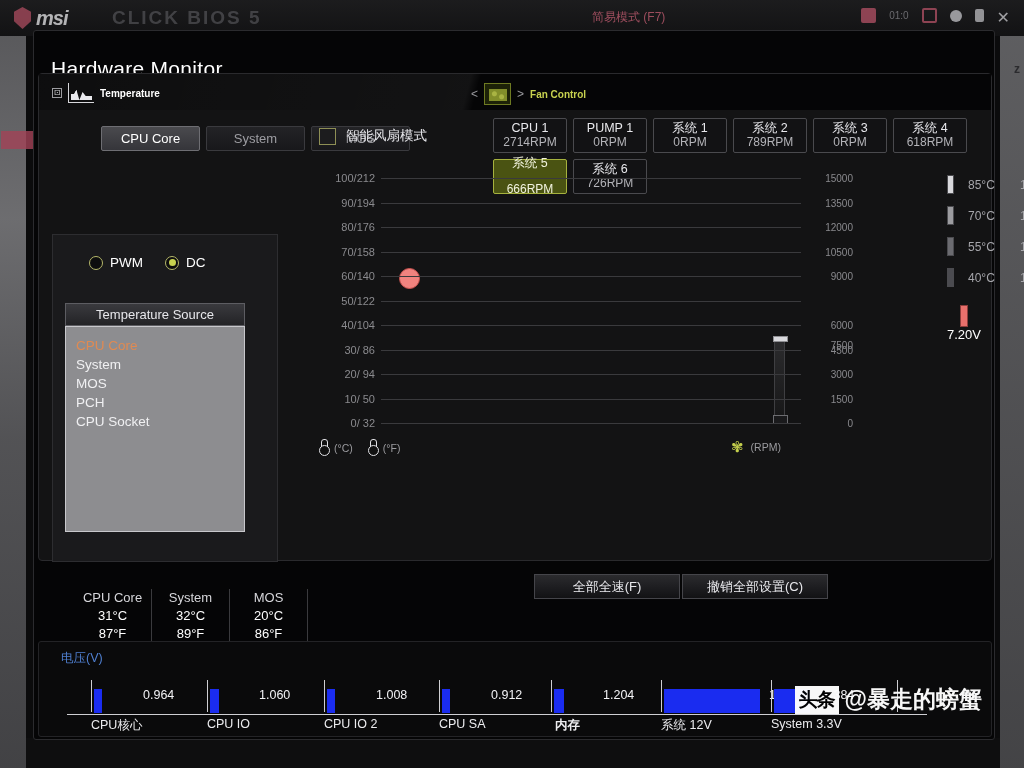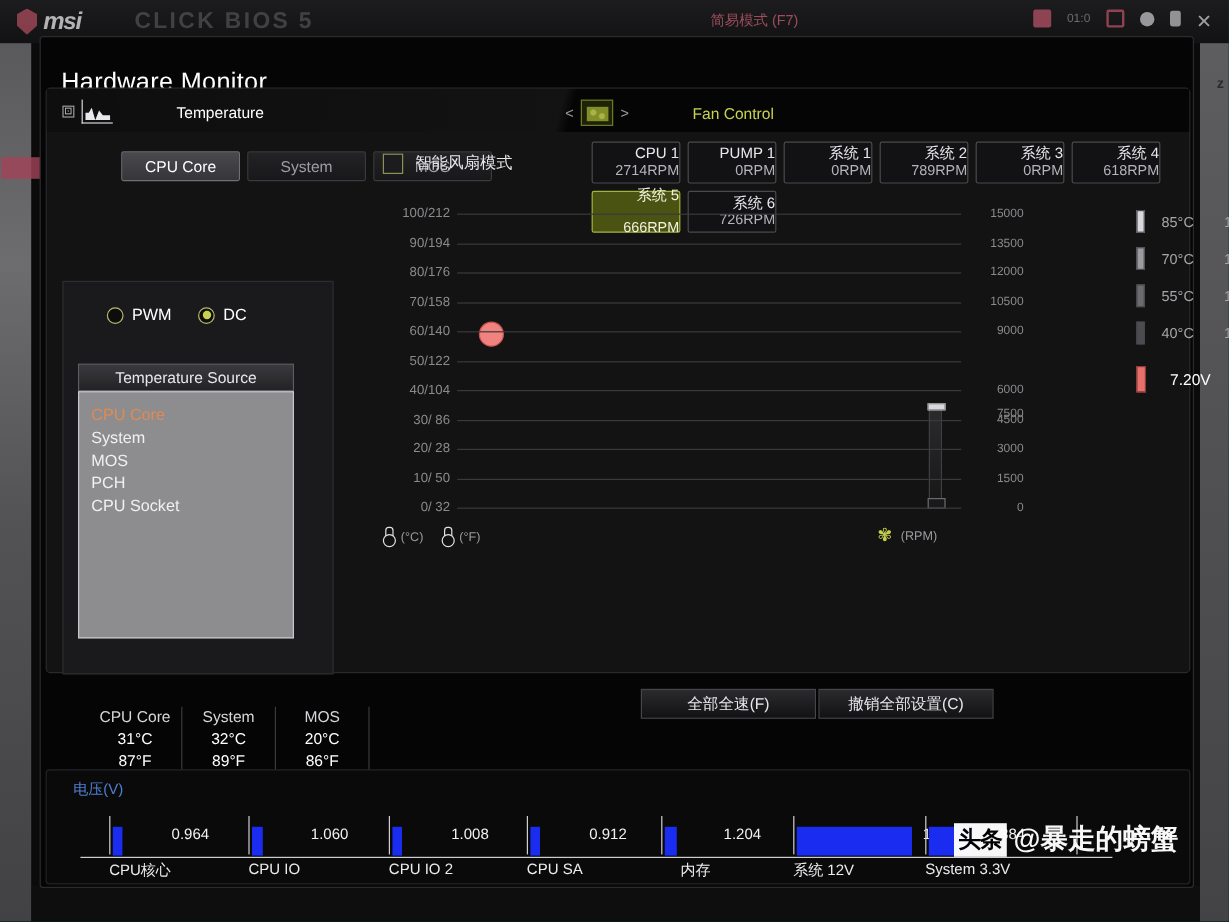--- a/index.html
+++ b/index.html
@@ -1,21 +1,21 @@
 <!DOCTYPE html>
 <html><head>
 <meta charset="utf-8">
 <style>
   * { box-sizing: border-box; margin: 0; padding: 0; }
   html, body {
     width: 1024px; height: 768px; overflow: hidden;
     font-family: "Liberation Sans", "DejaVu Sans", sans-serif;
     background: #000;
   }
-  #root { position: relative; width: 1024px; height: 768px; background: #0f766e; }
+  #root { position: relative; width: 1024px; height: 768px; background: #e5e5e5; }
 
   
   .bios-bg { position: absolute; inset: 0; background: #0b0b0c; }
   .bios-topbar {
     position: absolute; left: 0; top: 0; width: 1024px; height: 36px;
     background: linear-gradient(180deg,#2a2a2c 0%, #18181a 100%);
     opacity: .55;
   }
   .msi-logo {
     position: absolute; left: 14px; top: 5px; height: 26px;
@@ -111,21 +111,21 @@
   .graph-ic {
     width: 26px; height: 20px; border-left: 1px solid #d6d6da; border-bottom: 1px solid #d6d6da;
     position: relative;
   }
   .graph-ic::after {
     content: ""; position: absolute; left: 2px; top: 7px; width: 21px; height: 8px;
     border-top: 2px solid #e9e9ed;
     clip-path: polygon(0 40%, 14% 40%, 26% 0, 40% 100%, 55% 20%, 70% 60%, 100% 60%, 100% 100%, 0 100%);
     background: #e9e9ed;
   }
-  .sec-label { color: #ffffff; font-size: 13px; font-weight: normal; margin-left: 47px; }
+  .sec-label { color: #ffffff; font-size: 10px; font-weight: bold; }
   .sec-label.fan { color: #c8d24f; }
   .arrow { color: #9a9a9e; font-size: 12px; }
   .fan-ic {
     width: 27px; height: 22px; background: #1d2208; border: 1px solid #6e7a22;
     position: relative; overflow: hidden;
   }
   .fan-ic::before {
     content: ""; position: absolute; left: 4px; top: 5px; width: 18px; height: 12px;
     background: radial-gradient(circle at 30% 40%, #b9c44a 0 2px, transparent 3px),
                 radial-gradient(circle at 70% 65%, #b9c44a 0 2px, transparent 3px),
@@ -141,21 +141,21 @@
     border: 1px solid #3a3a3e; border-radius: 2px;
     display: flex; align-items: center; justify-content: center; cursor: pointer;
   }
   .tt.active { color: #ffffff; background: linear-gradient(180deg,#4a4a4e 0%, #35353a 100%); border-color: #6e6e73; }
 
   
   .fan-tabs { position: absolute; left: 454px; top: 44px; width: 490px; display: flex; flex-wrap: wrap; gap: 6px; }
   .ft {
     width: 74px; height: 35px; border: 1px solid #4a4a4e; border-radius: 2px;
     background: #121214; color: #cfcfd4;
-    display: flex; flex-direction: column; align-items: flex-end; justify-content: center;
+    display: flex; flex-direction: column; align-items: center; justify-content: center;
     cursor: pointer; line-height: 1.15;
   }
   .ft .n { font-size: 12.5px; color: #e8e8ec; }
   .ft .r { font-size: 12px; color: #b4b4b9; }
   .ft.active { background: #4a5312; border-color: #a6b23e; gap: 12px; }
   .ft.active .n, .ft.active .r { color: #f2f3df; }
 
   
   .content { position: absolute; left: 0; top: 160px; width: 100%; height: 328px; }
   .left-col {
@@ -240,21 +240,21 @@
   .fanglyph { color: #c4cf4c; font-size: 15px; line-height: 1; }
 
   
   .legend { position: absolute; left: 660px; top: 48px; width: 230px; }
   .lg-row { position: absolute; display: flex; align-items: center; gap: 14px; }
   .lg-bar { width: 7px; height: 19px; border: 1px solid #4b4b4f; }
   .lg-txt { display: flex; gap: 14px; color: #a6a6ab; font-size: 12px; }
   .lg-txt span { display: inline-block; }
   .lg-c { width: 38px; }
   .lg-f { width: 40px; }
-  .cur-row { position: absolute; top: 130px; display: flex; align-items: center; gap: 20px; }
+  .cur-row { position: absolute; top: 130px; display: flex; align-items: center; gap: 0; flex-direction: column; }
   .cur-bar { width: 8px; height: 22px; background: #e8706c; border: 1px solid #8c3d3b; }
   .cur-txt { color: #ffffff; font-size: 13px; }
 
   
   .act-row { position: absolute; left: 500px; top: 543px; display: flex; gap: 2px; }
   .act {
     height: 25px; min-width: 146px; padding: 0 10px;
     background: linear-gradient(180deg,#2b2b2e 0%, #1d1d20 55%, #121214 100%);
     border: 1px solid #45454a; color: #e9e9ed; font-size: 13px;
     display: flex; align-items: center; justify-content: center; cursor: pointer;
@@ -440,21 +440,21 @@
               <div class="rlab" style="top: 101px;">9000</div>
               <div class="ylab" style="top: 125.5px;">50/122</div>
               <div class="gline" style="top: 125.5px;"></div>
               <div class="rlab" style="top: 125.5px; margin-top: 44px;">7500</div>
               <div class="ylab" style="top: 150px;">40/104</div>
               <div class="gline" style="top: 150px;"></div>
               <div class="rlab" style="top: 150px;">6000</div>
               <div class="ylab" style="top: 174.5px;">30/ 86</div>
               <div class="gline" style="top: 174.5px;"></div>
               <div class="rlab" style="top: 174.5px;">4500</div>
-              <div class="ylab" style="top: 199px;">20/ 28</div>
+              <div class="ylab" style="top: 199px;">20/ 94</div>
               <div class="gline" style="top: 199px;"></div>
               <div class="rlab" style="top: 199px;">3000</div>
               <div class="ylab" style="top: 223.5px;">10/ 50</div>
               <div class="gline" style="top: 223.5px;"></div>
               <div class="rlab" style="top: 223.5px;">1500</div>
               <div class="ylab" style="top: 248px;">0/ 32</div>
               <div class="gline" style="top: 248px;"></div>
               <div class="rlab" style="top: 248px;">0</div>
             </div>
 
@@ -559,21 +559,21 @@
           <div class="vgroup" style="left: 400px;">
             <div class="vtick"></div>
             <div class="vbar" style="left: 3px; width: 8px; background: rgb(26, 44, 240);"></div>
             <div class="vval" style="left: 52px;">0.912</div>
             <div class="vname" style="left: 0px;">CPU SA</div>
           </div>
           <div class="vgroup" style="left: 512px;">
             <div class="vtick"></div>
             <div class="vbar" style="left: 3px; width: 10px; background: rgb(26, 44, 240);"></div>
             <div class="vval" style="left: 52px;">1.204</div>
-            <div class="vname" style="left: 16px;">内存</div>
+            <div class="vname" style="left: 4px; font-weight: bold;">内存</div>
           </div>
           <div class="vgroup" style="left: 622px;">
             <div class="vtick"></div>
             <div class="vbar" style="left: 3px; width: 96px; background: rgb(26, 44, 240);"></div>
             <div class="vval" style="left: 108px;">12.192</div>
             <div class="vname" style="left: 0px;">系统 12V</div>
           </div>
           <div class="vgroup" style="left: 732px;">
             <div class="vtick"></div>
             <div class="vbar" style="left: 3px; width: 36px; background: rgb(26, 44, 240);"></div>

